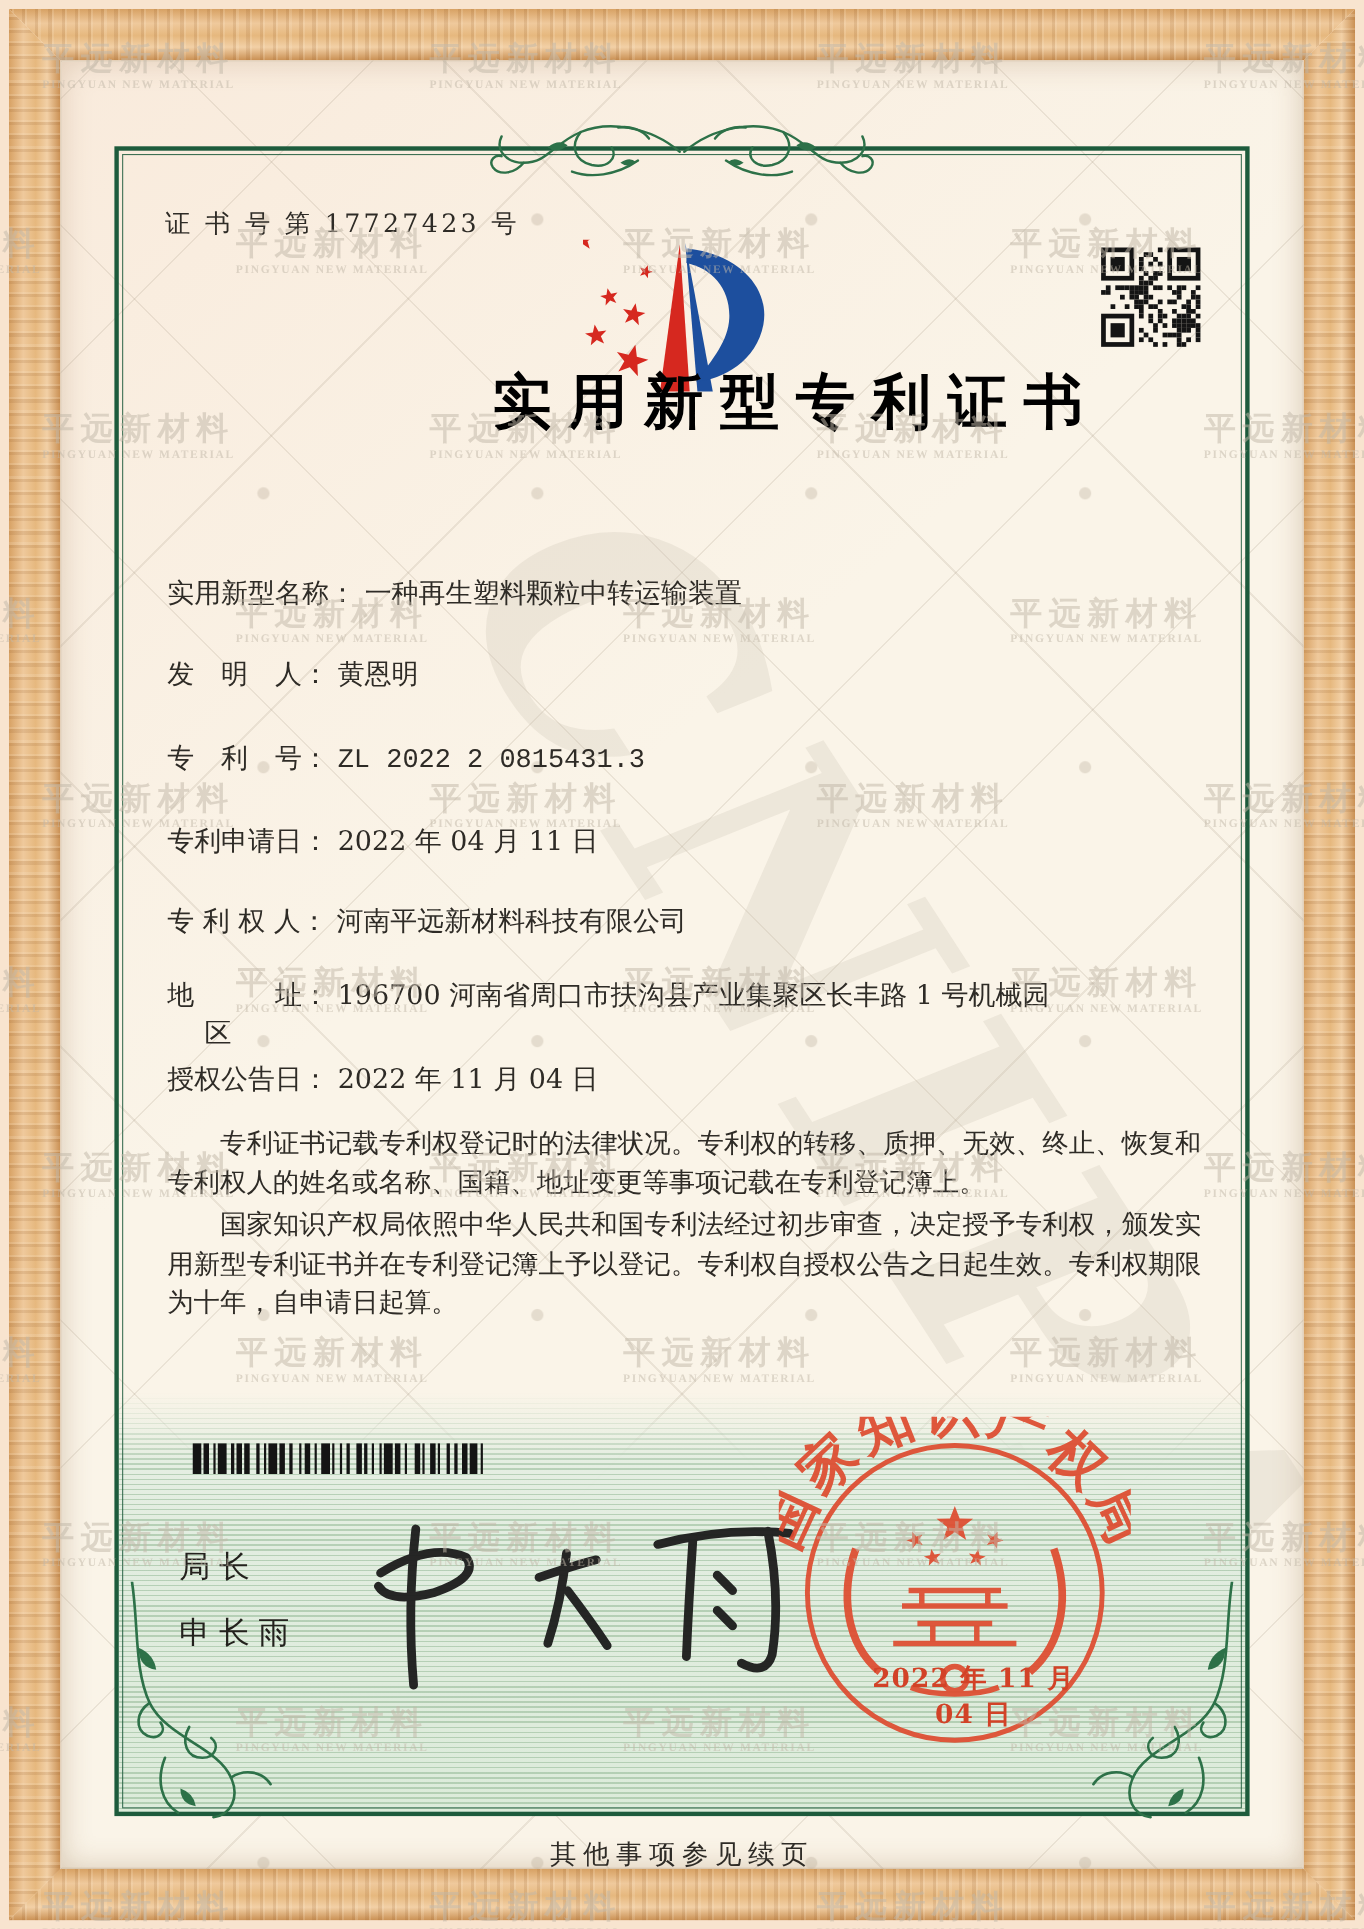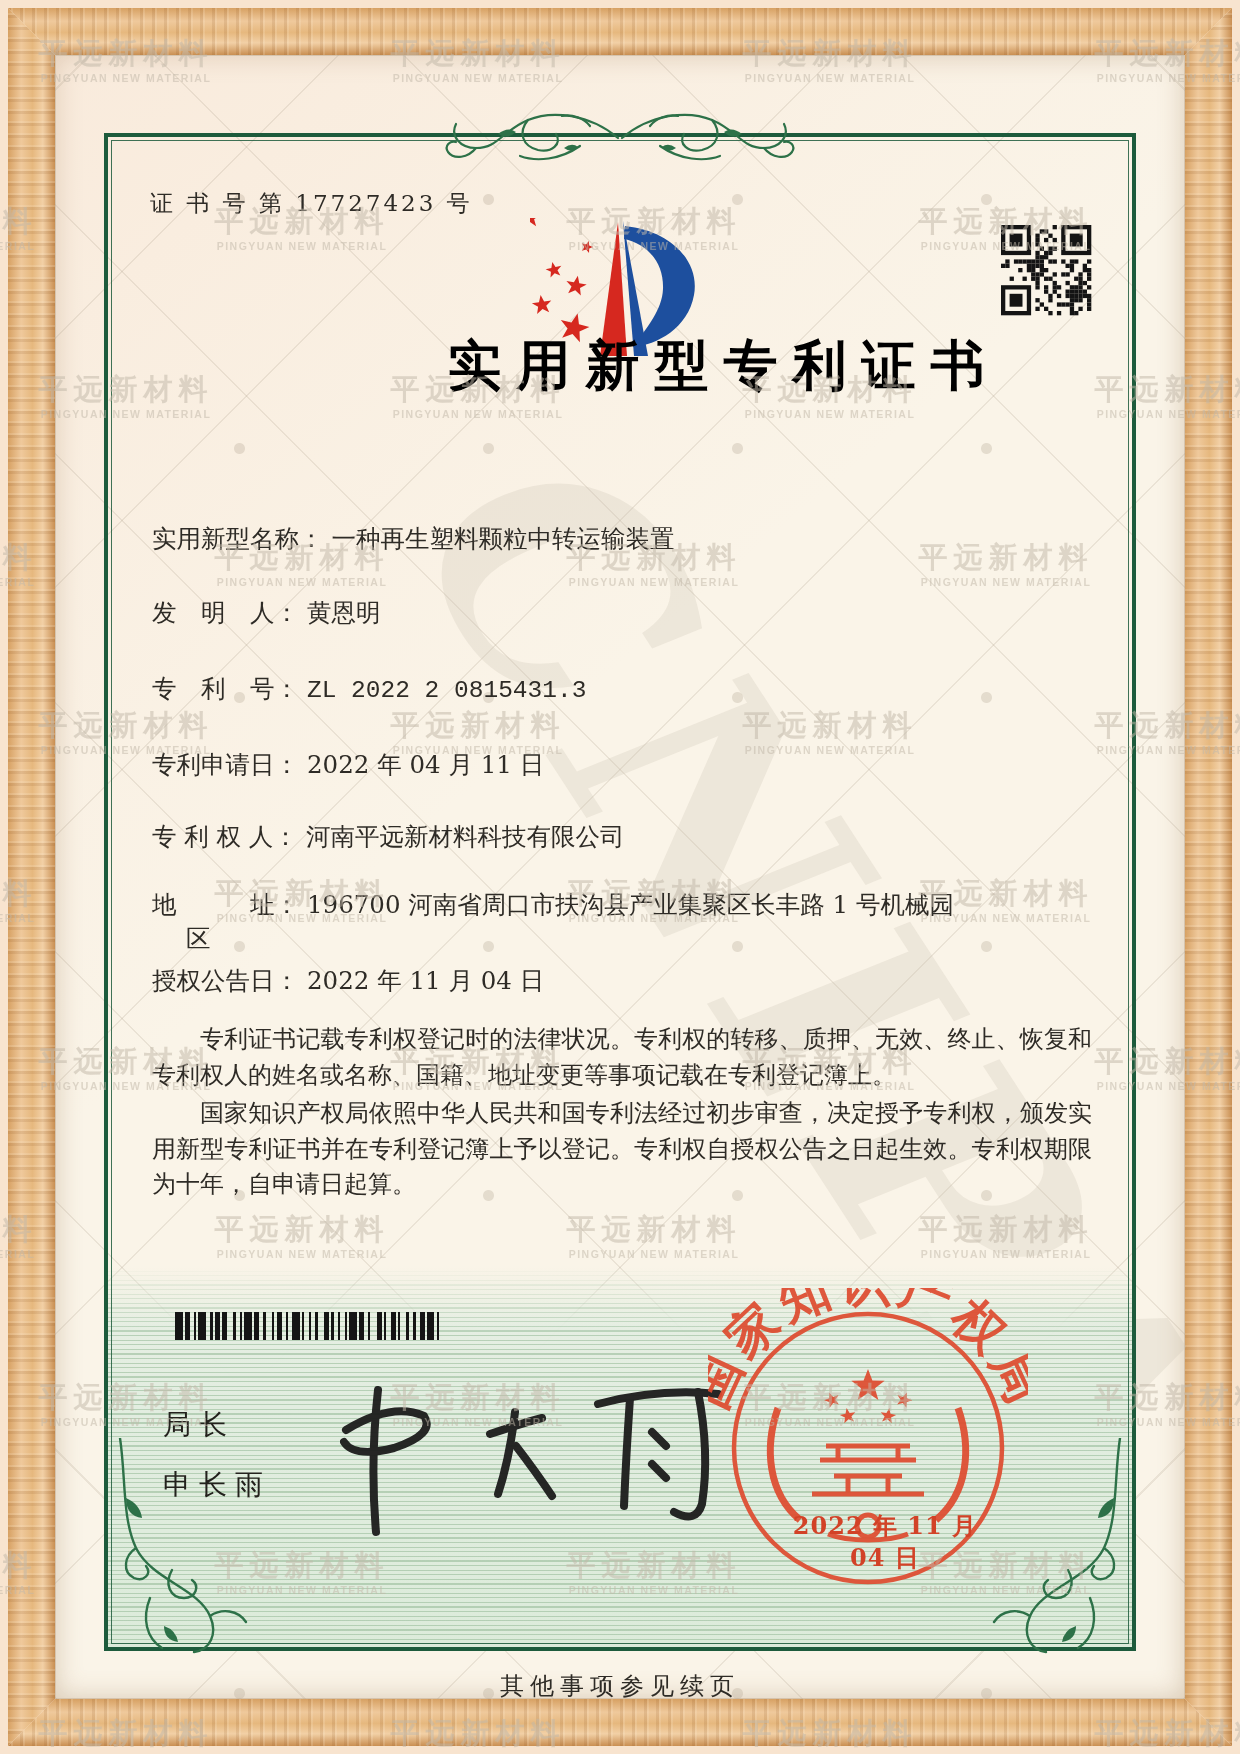--- a/index.html
+++ b/index.html
@@ -91,21 +91,21 @@
   
   .logo{position:absolute;left:530px;top:218px;z-index:12;}
   .qr{position:absolute;left:998px;top:222px;z-index:12;}
 
   
   .wm-layer{position:absolute;inset:0;z-index:60;pointer-events:none;}
   .wm-tile{position:absolute;width:240px;text-align:center;color:rgba(193,184,169,.52);}
   .wm-tile .cn{display:block;font-size:29px;font-weight:bold;letter-spacing:6px;
                font-family:"DejaVu Sans","Liberation Sans",sans-serif;}
   .wm-tile .en{display:block;font-size:10.5px;font-weight:bold;letter-spacing:1.5px;margin-top:-2px;
-               font-family:Liberation Sans, sans-serif;}
+               font-family:Liberation Serif, serif;}
 </style>
 </head>
 <body>
 
 <div class="page">
 
   <div class="wood h top"></div>
   <div class="wood h bottom"></div>
   <div class="wood v left"></div>
   <div class="wood v right"></div>

